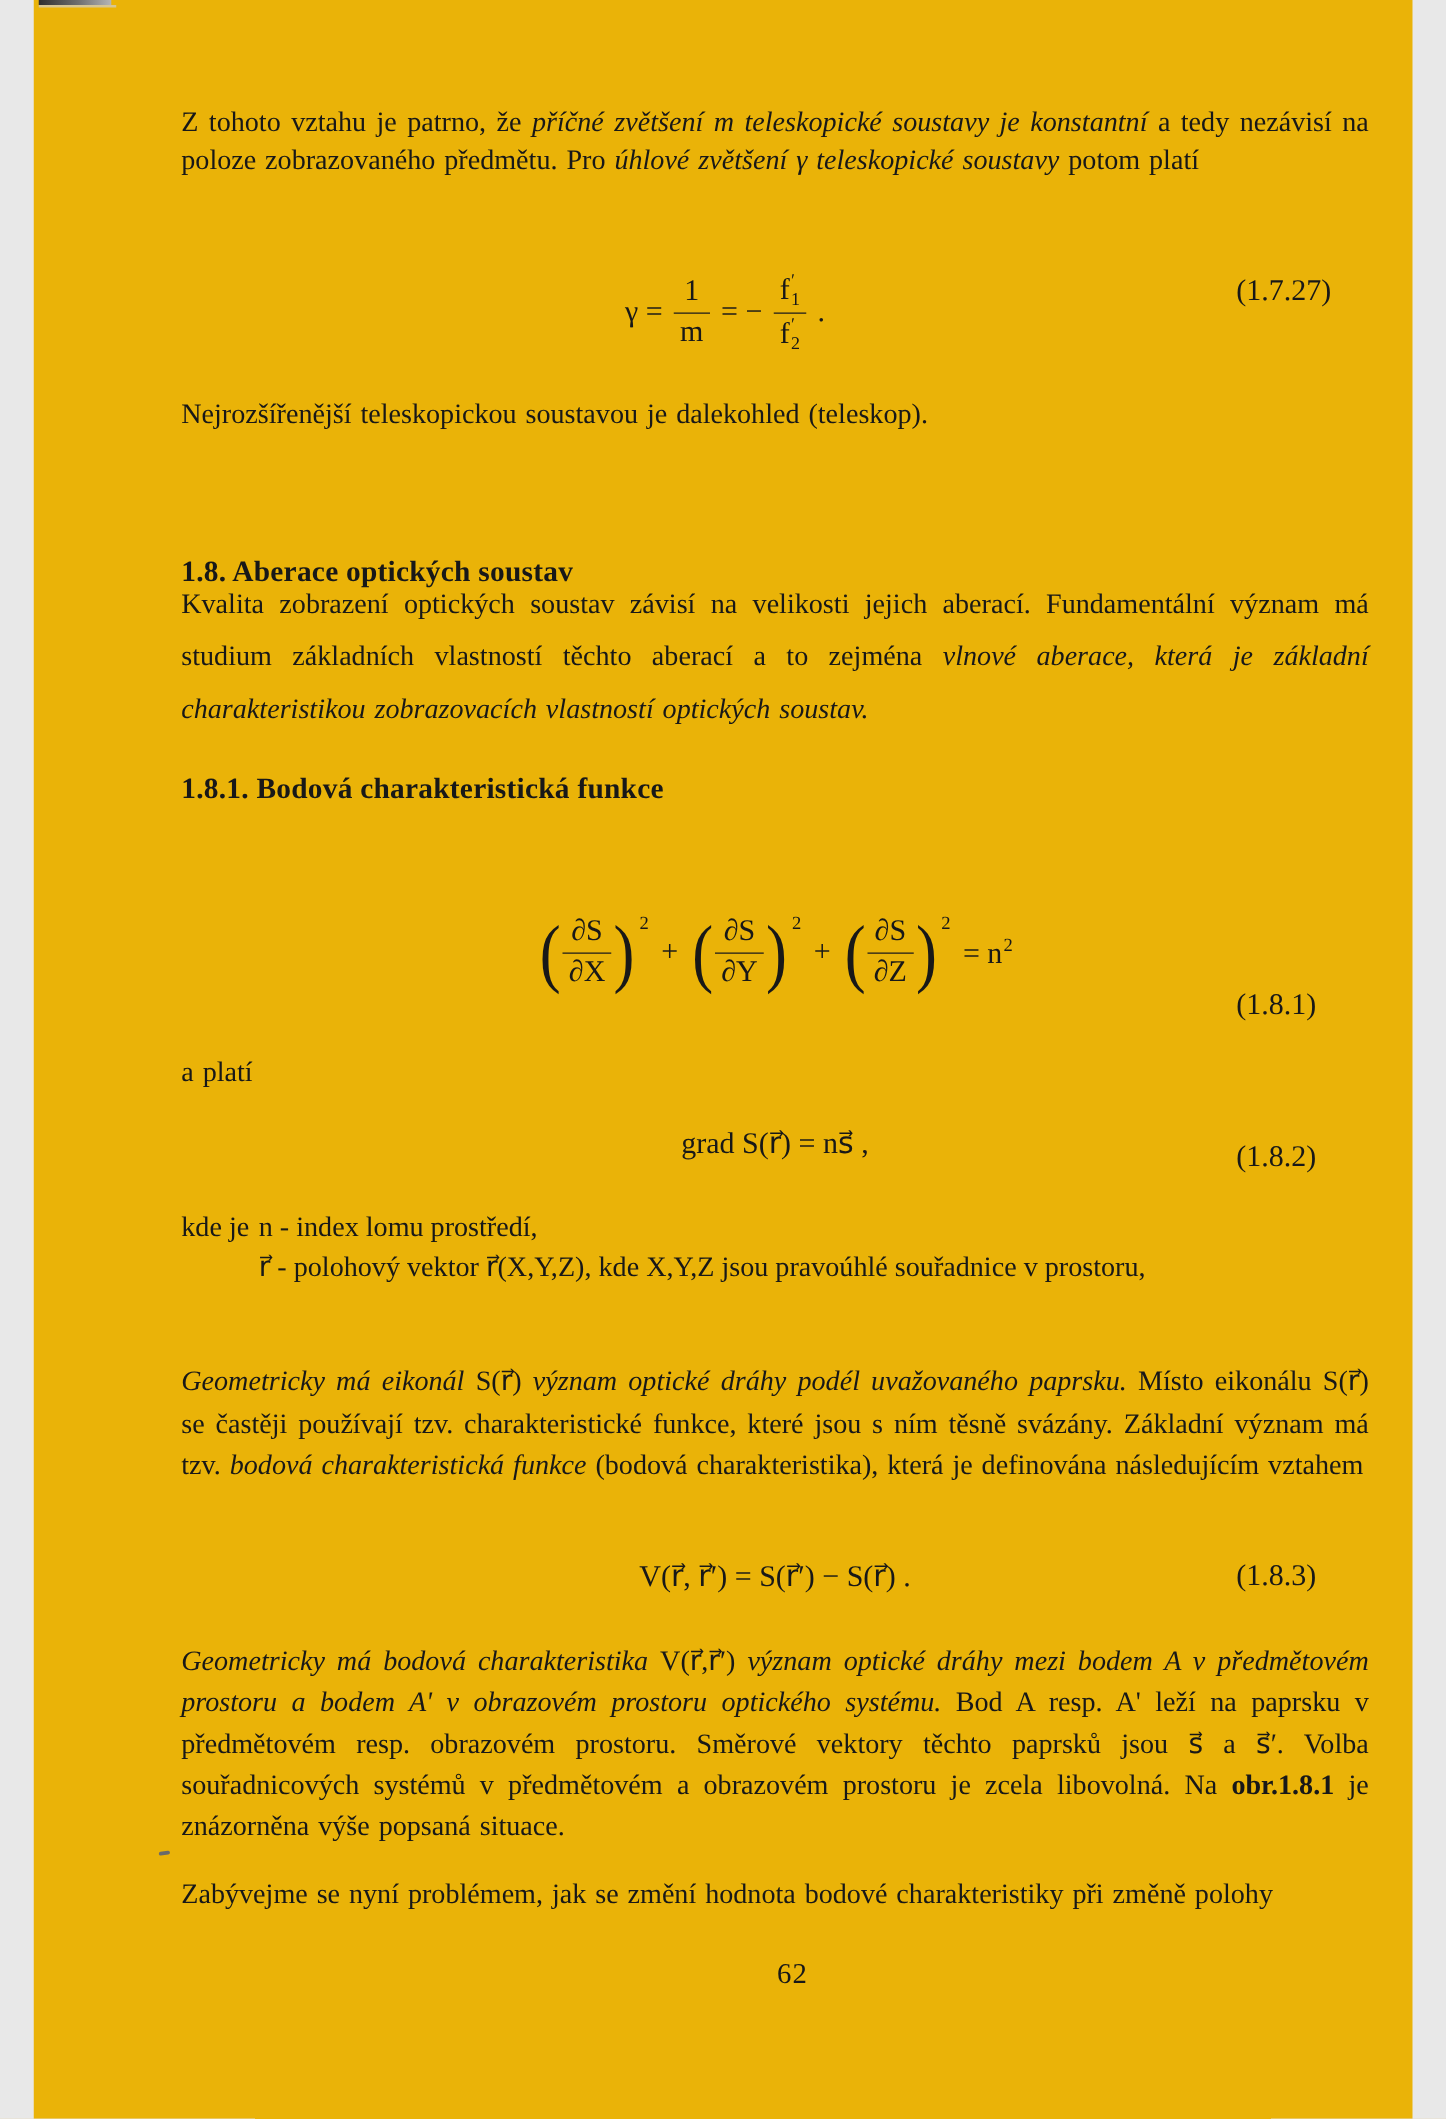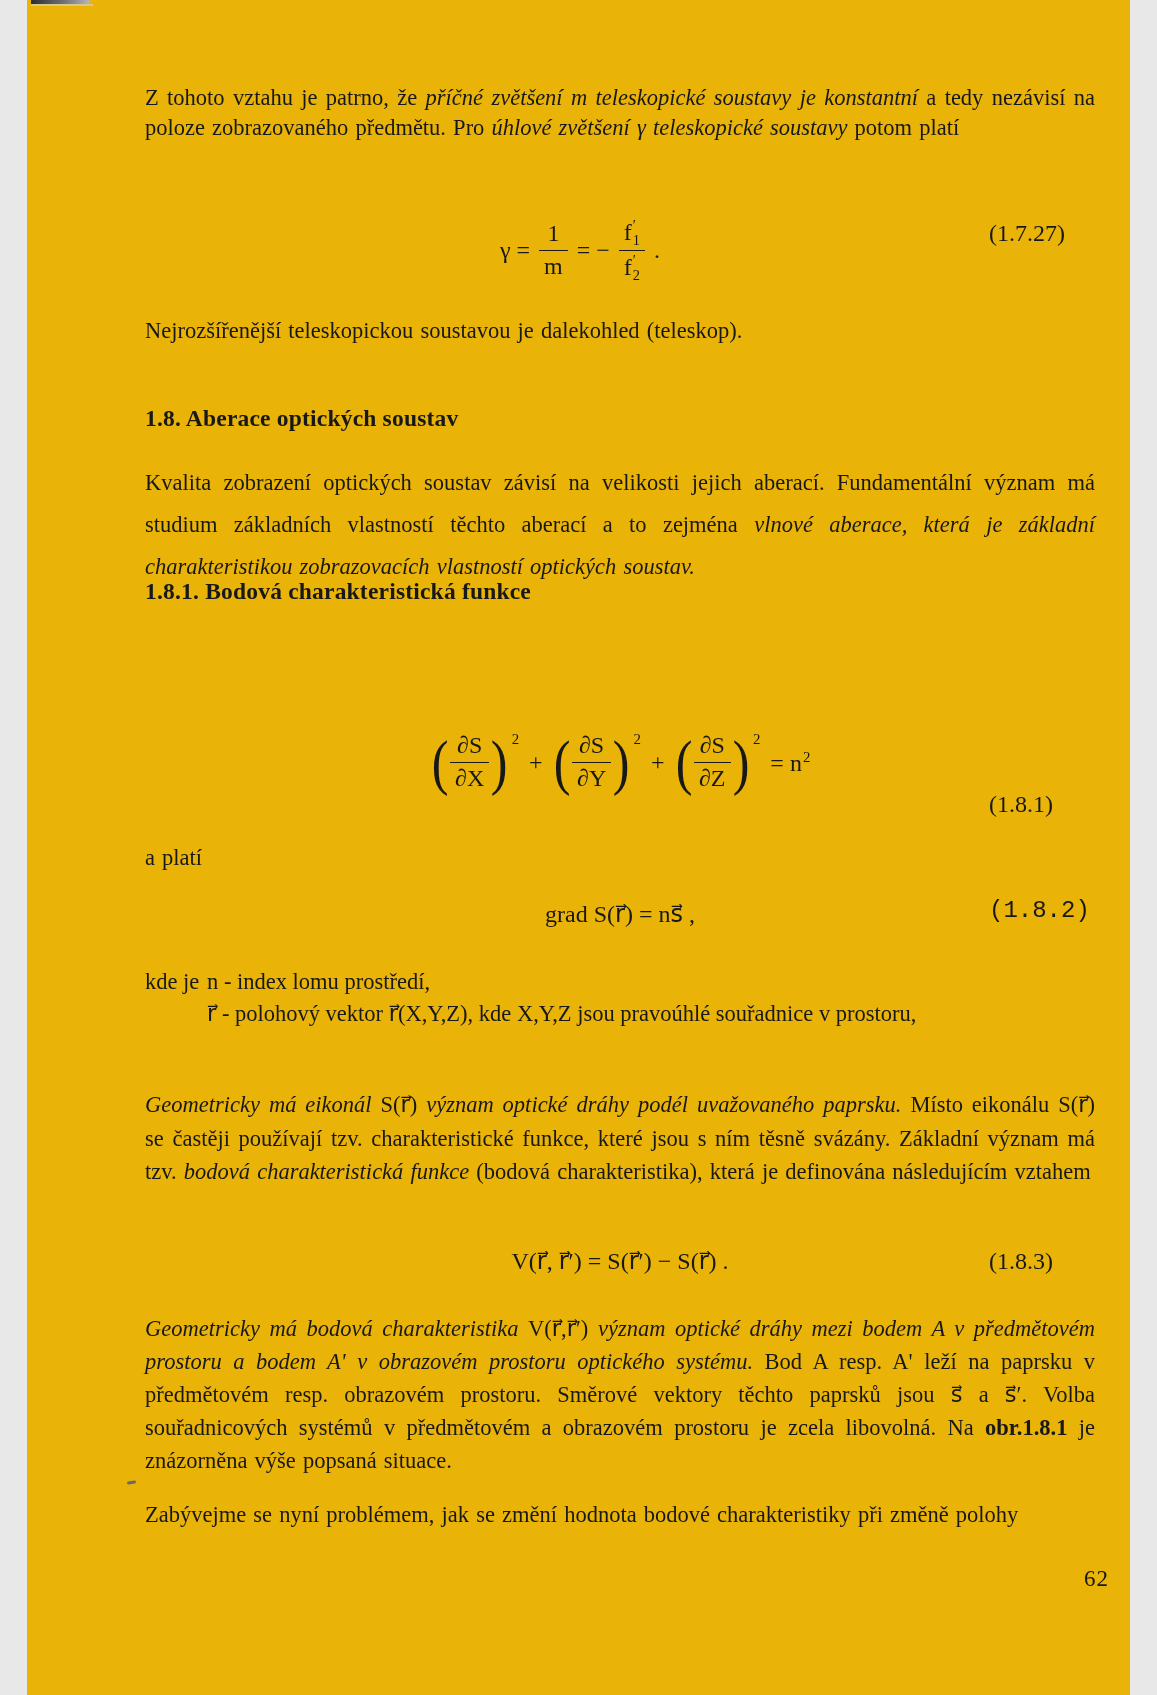--- a/index.html
+++ b/index.html
@@ -10,41 +10,41 @@
     background:#eab308;
     color:#181818;
     font-family:"Liberation Serif","DejaVu Serif","DejaVu Sans",serif;
     font-size:22.5px;
     overflow:hidden;
   }
   .blk{position:absolute;left:118px;width:950px;}
   .para{text-align:justify;line-height:30px;word-spacing:1.5px;}
   .run-i{font-style:italic;}
   .run-b{font-weight:bold;}
-  .heading{font-weight:bold;font-size:23.5px;letter-spacing:0.2px;}
+  .heading{font-weight:bold;font-size:23.5px;letter-spacing:0.2px;margin-top:40px;}
   
   .eq{position:absolute;left:118px;width:950px;display:flex;align-items:center;justify-content:center;font-size:24px;}
   .eq-no{position:absolute;left:844px;}
   .eq-body{display:inline-flex;align-items:center;gap:9px;white-space:nowrap;}
   .frac{display:inline-flex;flex-direction:column;text-align:center;vertical-align:middle;line-height:1.15;}
   .frac .num{border-bottom:1.6px solid #1b1b1b;padding:0 5px 2px 5px;display:flex;align-items:center;justify-content:center;}
   .frac .den{padding:2px 5px 0 5px;display:flex;align-items:center;justify-content:center;}
   .ss{display:inline-flex;flex-direction:column;align-items:flex-start;font-size:0.60em;line-height:1.05;margin-left:1px;}
   .pgroup{display:inline-flex;align-items:center;}
   .bigp{font-size:255%;font-weight:400;line-height:0.85;transform:scaleX(0.82);display:inline-block;}
   .pgroup .exp2{align-self:flex-start;font-size:0.62em;line-height:1;margin:0 1px 0 2px;}
   .exp{font-size:0.62em;vertical-align:9px;margin-left:1px;}
   
   .artifact-bar{position:absolute;left:4px;top:0;width:58px;height:4px;background:linear-gradient(90deg,#2e2e2e,#6f6f6f 55%,#b5b5b5);}
   .artifact-bar2{position:absolute;left:4px;top:4px;width:62px;height:2px;background:#cfcfcd;opacity:.7;}
   .artifact-dash{position:absolute;left:100px;top:1481px;width:9px;height:3px;background:#6a6a6a;border-radius:2px;transform:rotate(-8deg);}
   .def-row{display:flex;line-height:31.5px;}
   .def-label{width:62px;flex:0 0 62px;}
   .def-items{flex:1;}
-  .pageno{position:absolute;left:118px;width:950px;text-align:right;font-size:23px;letter-spacing:1px;}
+  .pageno{position:absolute;left:118px;width:950px;text-align:center;font-size:23px;letter-spacing:1px;}
 </style>
 </head>
 <body>
 
 <div class="page">
 
   <div class="artifact-bar"></div>
   <div class="artifact-bar2"></div>
 
   <div class="blk para" style="top:83px;"><span>Z tohoto vztahu je patrno, že </span><span class="run-i">příčné zvětšení m teleskopické soustavy je konstantní</span><span> a tedy nezávisí na poloze zobrazovaného předmětu. Pro </span><span class="run-i">úhlové zvětšení γ teleskopické soustavy</span><span> potom platí</span></div>
@@ -126,21 +126,21 @@
   </div>
 
   <div class="blk para" style="top:843px;">
     <span>a platí</span>
   </div>
 
   <div class="eq" style="top:893px;height:42px;">
     <span class="eq-body">
       <span>grad S(r⃗) = ns⃗ ,</span>
     </span>
-    <span class="eq-no" style="top:4px;font-family:Liberation Mono, monospace;">(1.8.2)</span>
+    <span class="eq-no" style="top:20px;">(1.8.2)</span>
   </div>
 
   <div class="blk def-row" style="top:966px;">
     <div class="def-label">kde je</div>
     <div class="def-items">
       <div>n - index lomu prostředí,</div>
       <div>r⃗ - polohový vektor r⃗(X,Y,Z), kde X,Y,Z jsou pravoúhlé souřadnice v prostoru,</div>
     </div>
   </div>
 

